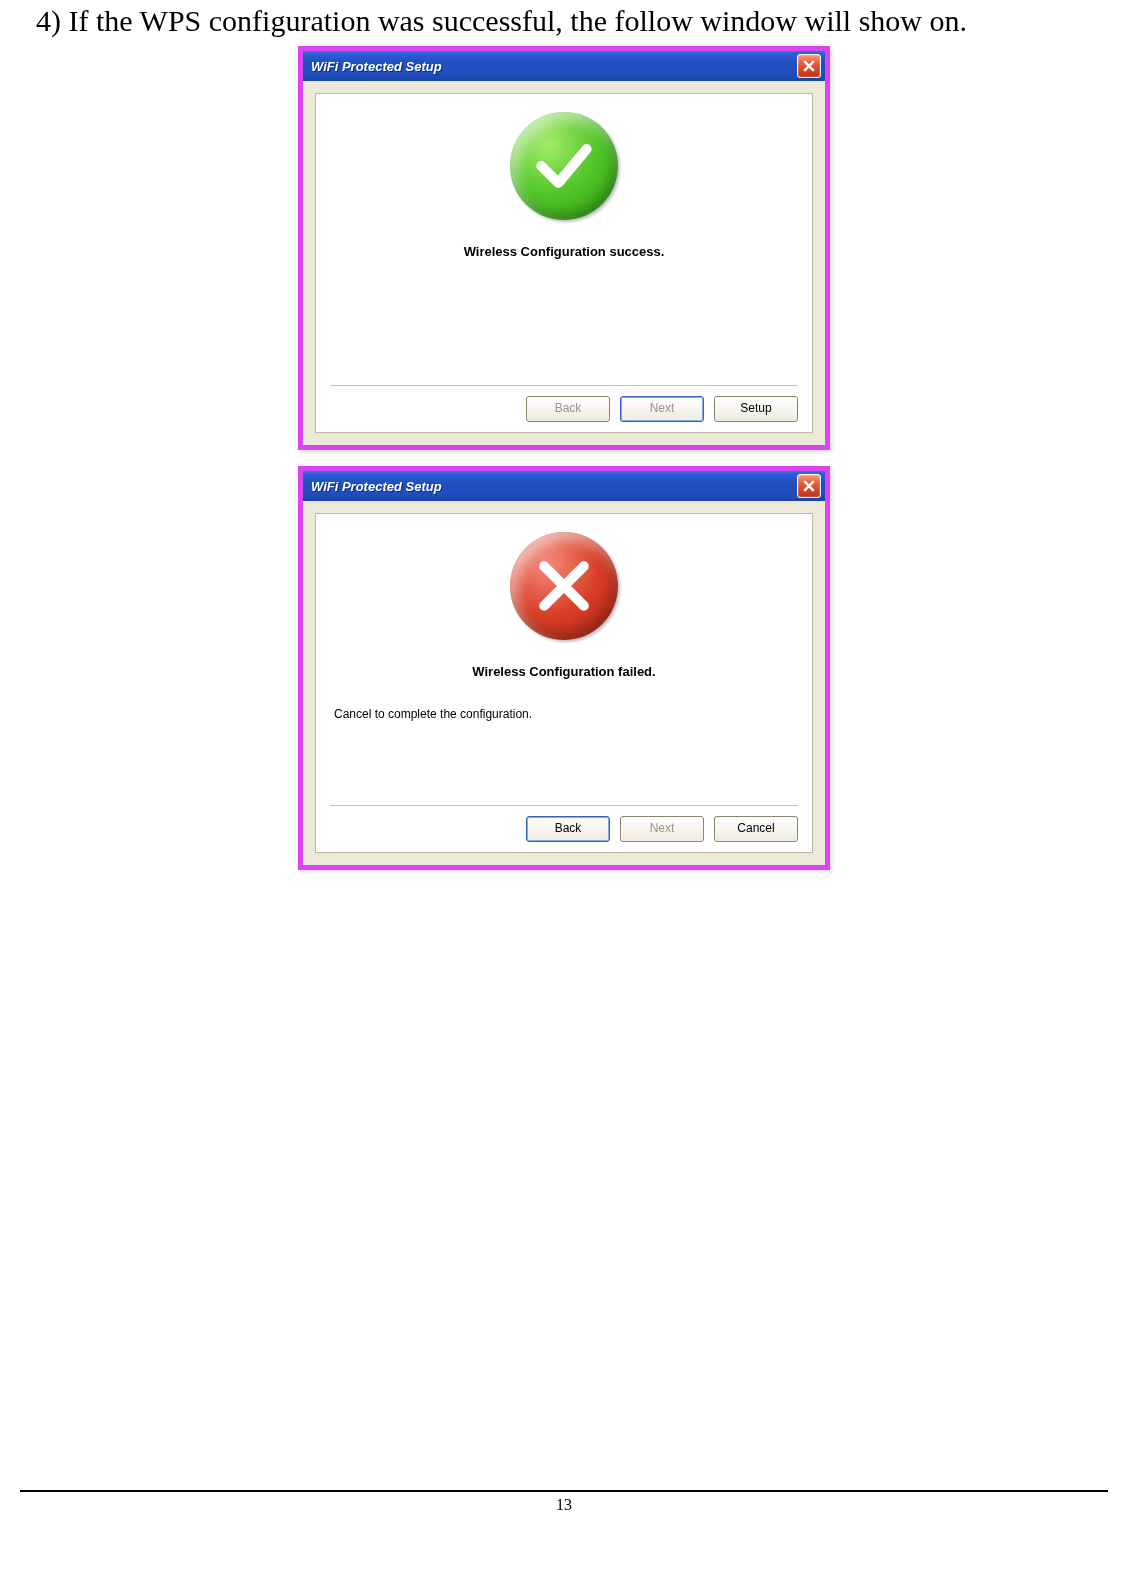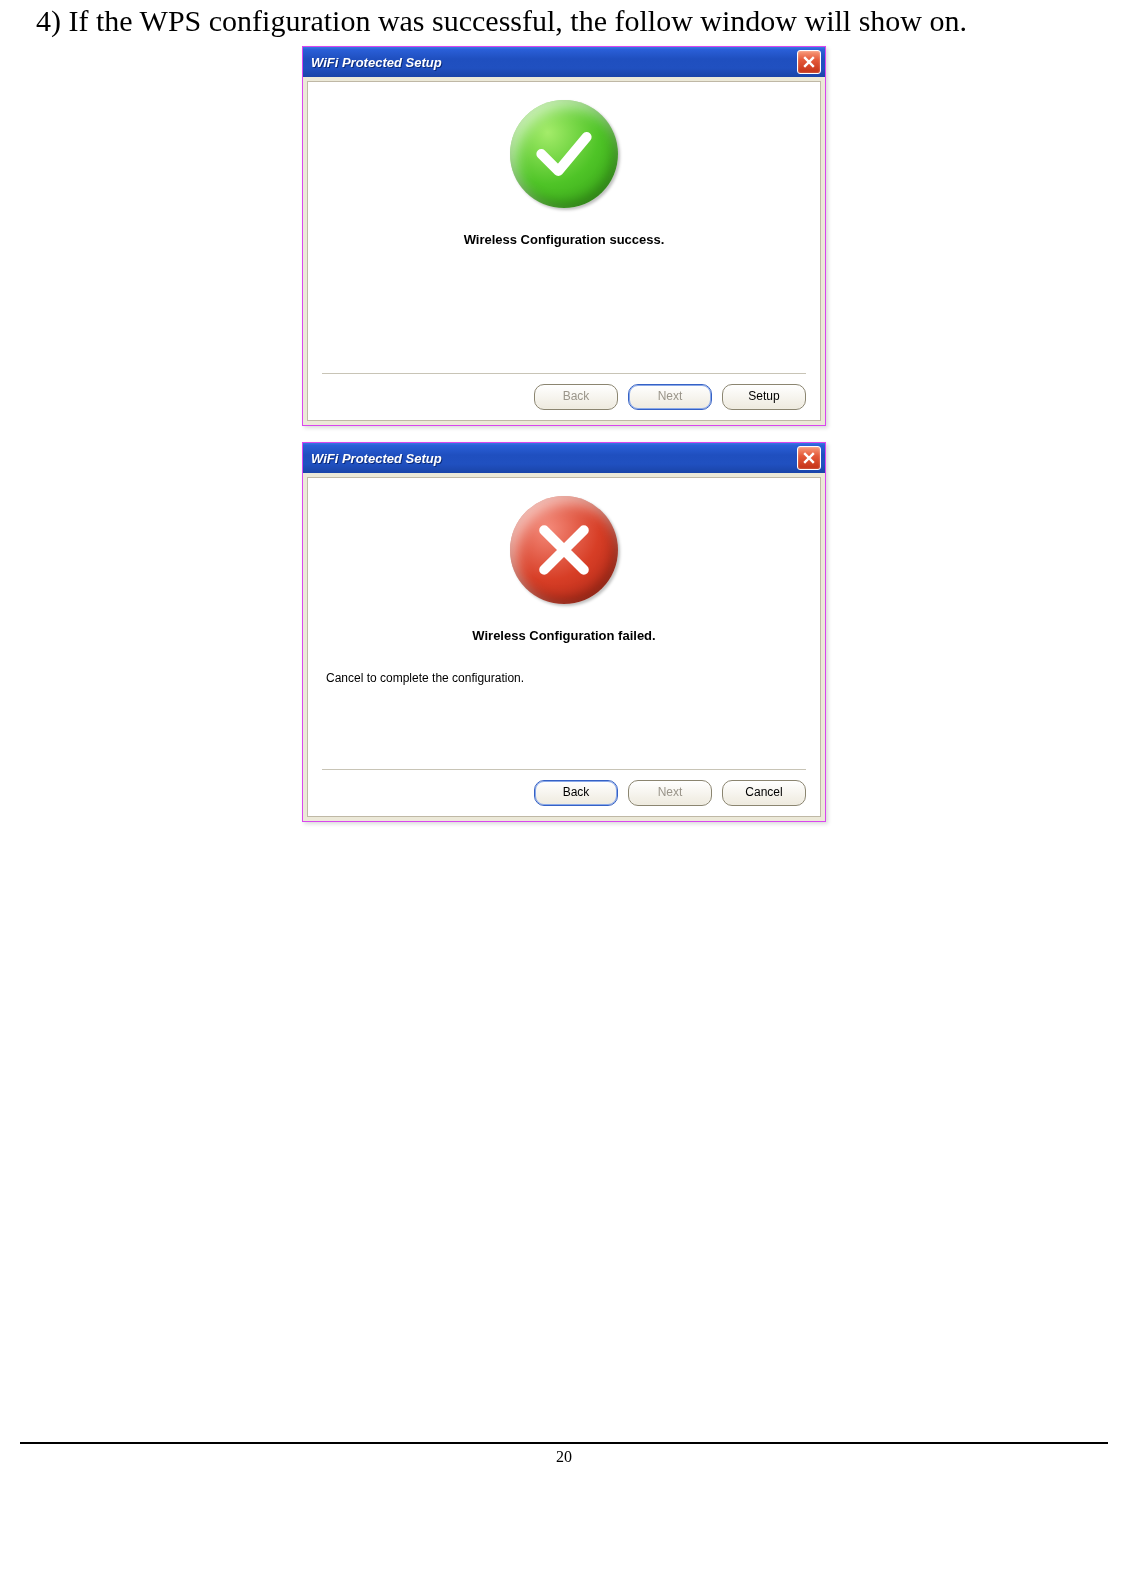--- a/index.html
+++ b/index.html
@@ -18,21 +18,21 @@
     font-size: 30px;
     margin: 4px 0 8px 16px;
   }
   .dialog-wrap {
     display: flex;
     justify-content: center;
     margin-bottom: 16px;
   }
   .dialog {
     width: 522px;
-    border: 1px solid #d946ef;
+    border: 5px solid #d946ef;
     background: #ece9d8;
     box-shadow: 2px 2px 4px rgba(0,0,0,0.15);
   }
   .titlebar {
     height: 30px;
     background: linear-gradient(to bottom, #3b77e3 0%, #2a5fd8 8%, #1f4fbf 40%, #2050c0 70%, #1a44a8 100%);
     display: flex;
     align-items: center;
     justify-content: space-between;
     padding: 0 4px 0 8px;
@@ -57,21 +57,21 @@
     justify-content: center;
     box-shadow: inset 0 0 2px rgba(255,255,255,0.5);
   }
   .close-btn svg {
     width: 12px;
     height: 12px;
   }
   .dialog-body {
     background: #fff;
     border: 1px solid #bfb8a6;
-    margin: 4px;
+    margin: 12px;
     min-height: 340px;
     position: relative;
     padding: 12px 14px 10px;
     box-sizing: border-box;
   }
   .status-icon-wrap {
     display: flex;
     justify-content: center;
     padding: 6px 0 18px;
   }
@@ -119,21 +119,21 @@
     left: 14px;
     right: 14px;
   }
   .xpbtn {
     width: 82px;
     height: 24px;
     font-family: Tahoma, Arial, sans-serif;
     font-size: 12px;
     background: linear-gradient(to bottom, #ffffff, #eeeade);
     border: 1px solid #8b8570;
-    border-radius: 10px;
+    border-radius: 3px;
     text-align: center;
     line-height: 22px;
     color: #000;
     box-shadow: inset 0 0 1px #fff;
   }
   .xpbtn.disabled {
     color: #9a958a;
   }
   .xpbtn.default {
     border: 1px solid #3561c5;
@@ -212,16 +212,16 @@
           <div class="xpbtn default">Back</div>
           <div class="xpbtn disabled">Next</div>
           <div class="xpbtn">Cancel</div>
         </div>
       </div>
     </div>
   </div>
 
   <div class="footer-area">
     <div class="footer-line"></div>
-    <div class="page-number">20</div>
+    <div class="page-number">13</div>
   </div>
 
 </div>
 
 </body></html>

